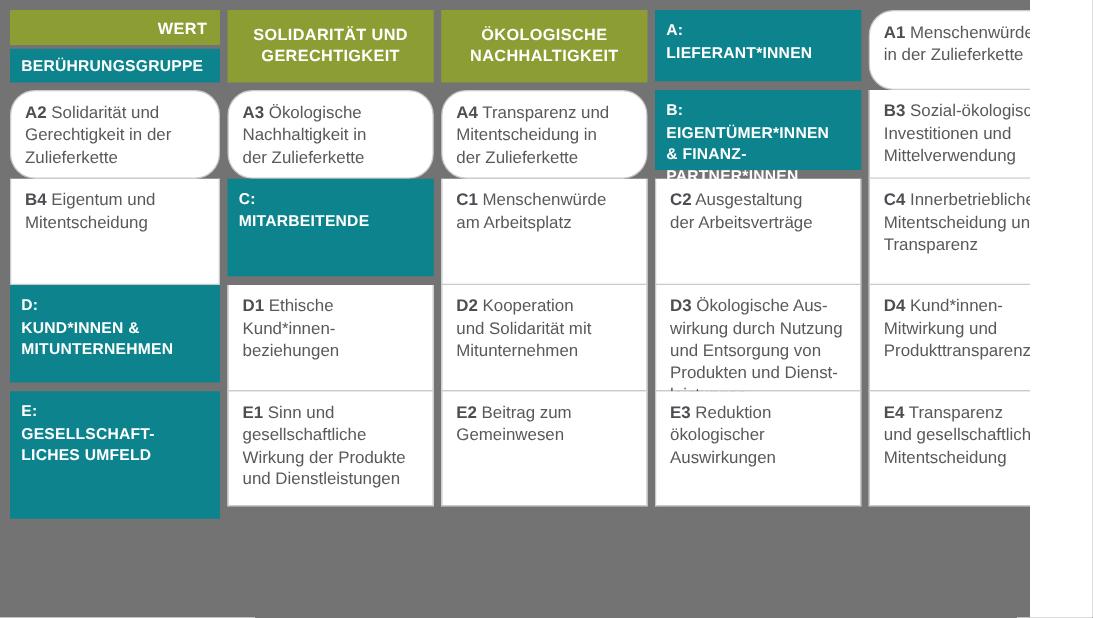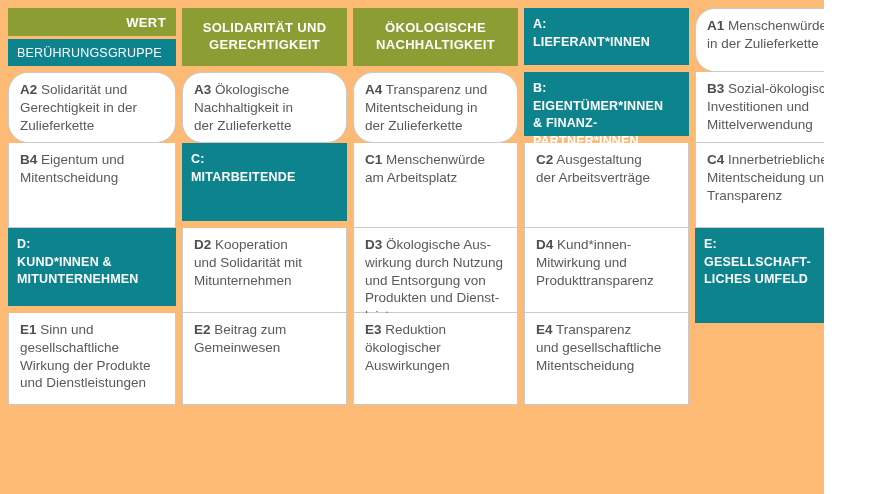--- a/index.html
+++ b/index.html
@@ -1,38 +1,38 @@
 <!DOCTYPE html>
 <html><head>
 <meta charset="utf-8">
 <style>
   html,body { margin:0; padding:0; background:#ffffff; }
   .page {
     width:824px; height:494px; box-sizing:border-box;
-    background:#fdba74; padding:8px 8px 0 8px;
+    background:#737373; padding:8px 8px 0 8px;
     font-family:"Liberation Sans", sans-serif;
     overflow:hidden;
   }
   .grid {
     display:grid;
     grid-template-columns:168px 165px 165px 165px 171px;
     grid-template-rows:64px 71px 85px 85px 92px 79px;
     column-gap:6px;
   }
   
   .corner { display:flex; flex-direction:column; margin-bottom:6px; }
   .corner-wert {
     background:#8C9D33; height:28px; margin-bottom:3px;
     display:flex; align-items:center; justify-content:flex-end;
     padding-right:10px; color:#fff; font-weight:bold; font-size:13px; letter-spacing:.4px;
   }
   .corner-gruppe {
     background:#0D848D; flex:1;
     display:flex; align-items:center;
-    padding-left:9px; color:#fff; font-weight:normal; font-size:12.5px; letter-spacing:.2px;
+    padding-left:9px; color:#fff; font-weight:bold; font-size:12.5px; letter-spacing:.2px;
   }
   
   .colhead {
     background:#8C9D33; color:#ffffff; font-weight:bold; font-size:13px;
     letter-spacing:.3px; line-height:1.3; text-align:center;
     display:flex; align-items:center; justify-content:center;
     white-space:pre-line; margin-bottom:6px;
   }
   
   .rowhead {
@@ -99,20 +99,23 @@
 am Arbeitsplatz</span></div>
     <div class="cell"><b>C2</b> <span>Ausgestaltung
 der Arbeitsverträge</span></div>
     <div class="cell"><b>C4</b> <span>Innerbetriebliche
 Mitentscheidung und
 Transparenz</span></div>
 
     <div class="rowhead">D:
 KUND*INNEN &amp;
 MITUNTERNEHMEN</div>
+    <div class="cell"><b>D1</b> <span>Ethische
+Kund*innen-
+beziehungen</span></div>
     <div class="cell"><b>D2</b> <span>Kooperation
 und Solidarität mit
 Mitunternehmen</span></div>
     <div class="cell"><b>D3</b> <span>Ökologische Aus-
 wirkung durch Nutzung
 und Entsorgung von
 Produkten und Dienst-
 leistungen</span></div>
     <div class="cell"><b>D4</b> <span>Kund*innen-
 Mitwirkung und

